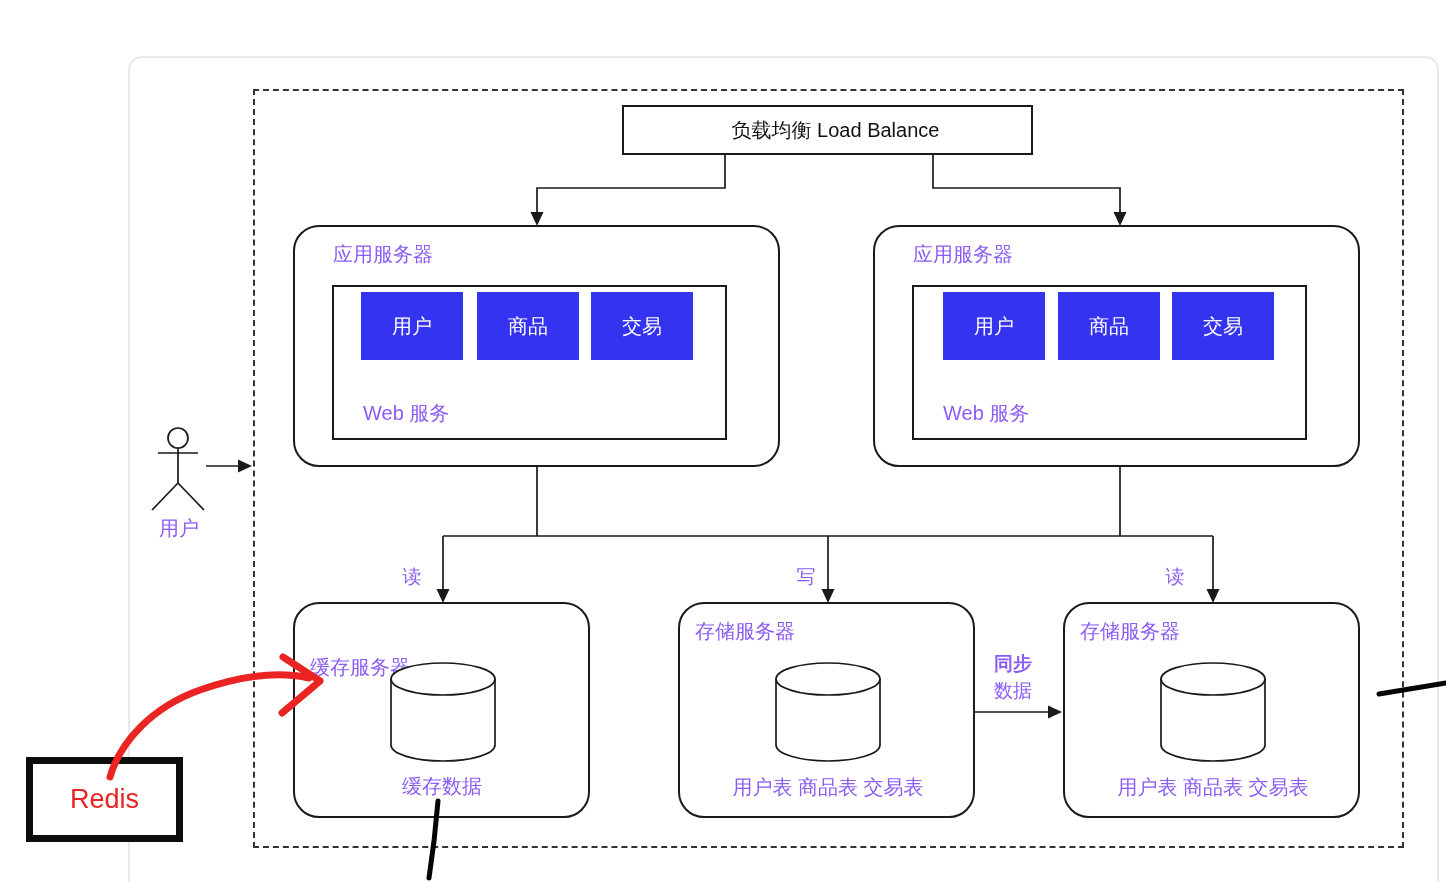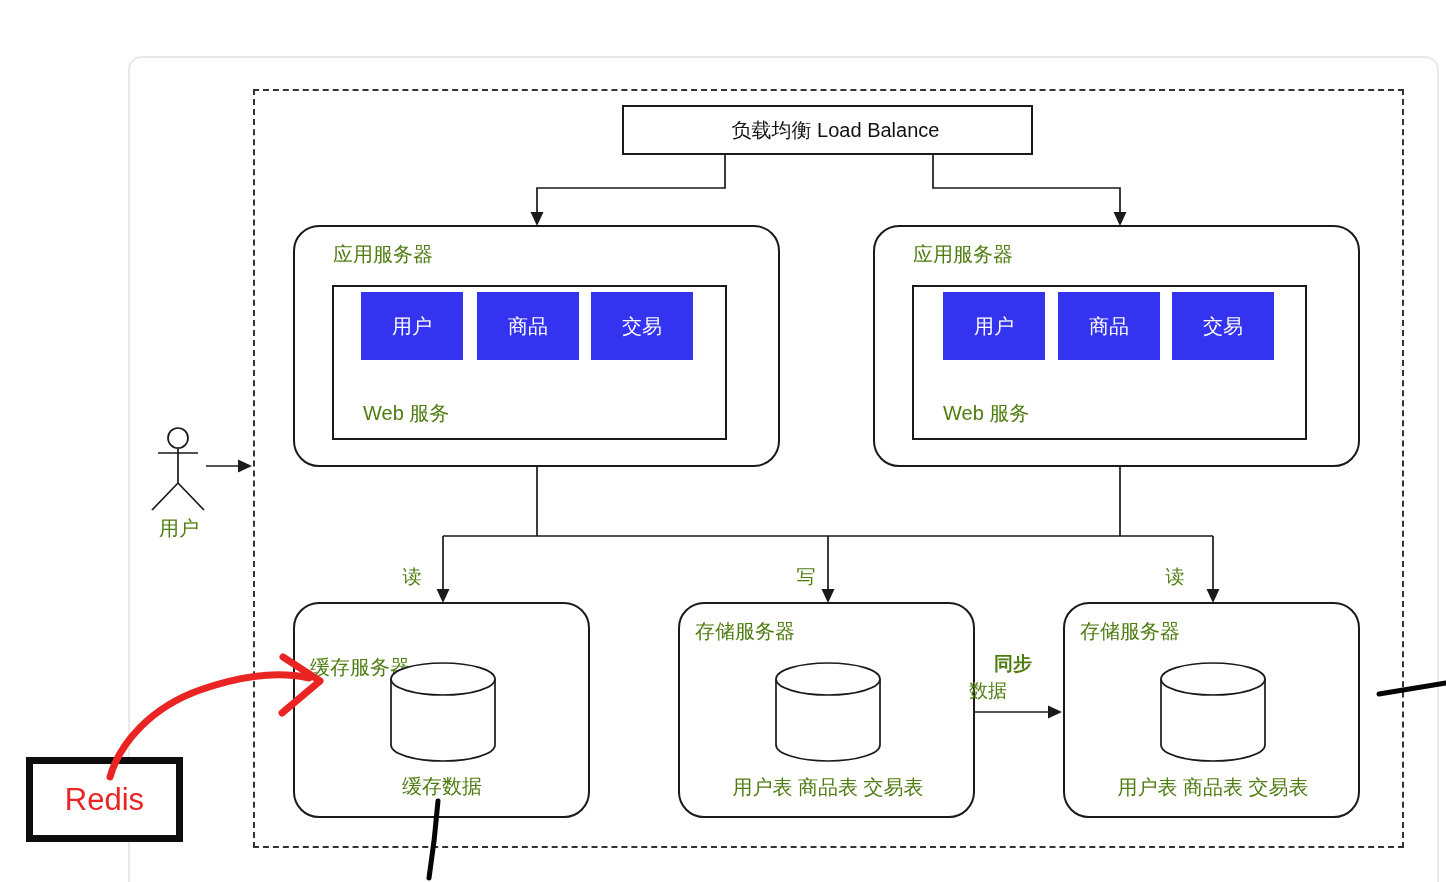--- a/index.html
+++ b/index.html
@@ -31,29 +31,29 @@
   .web-box-left{left:332px;top:285px;width:395px;height:155px;}
   .web-box-right{left:912px;top:285px;width:395px;height:155px;}
   .module{
     position:absolute;width:102px;height:68px;top:292px;
     background:var(--module-blue);color:#ffffff;
     display:flex;align-items:center;justify-content:center;font-size:20px;
   }
   .cache-box{left:293px;top:602px;width:297px;height:216px;}
   .master-box{left:678px;top:602px;width:297px;height:216px;}
   .slave-box{left:1063px;top:602px;width:297px;height:216px;}
-  .label{position:absolute;white-space:nowrap;font-size:20px;color:#4d7c0f;}
+  .label{position:absolute;white-space:nowrap;font-size:20px;color:#8b5cf6;}
   .centered{transform:translateX(-50%);}
   .edge-label{font-size:19px;}
   .redis-box{
     position:absolute;left:26px;top:757px;width:157px;height:85px;
     border:7px solid #0d0d0d;background:#ffffff;box-sizing:border-box;
     display:flex;align-items:center;justify-content:center;
   }
-  .redis-text{color:var(--annotation-red);font-size:31px;}
+  .redis-text{color:var(--annotation-red);font-size:27px;}
   svg.overlay{position:absolute;left:0;top:0;pointer-events:none;}
   .stroke{stroke:var(--line);stroke-width:1.7;fill:none;}
   .fillhead{fill:var(--line);stroke:none;}
   .cyl{stroke:var(--line);stroke-width:1.7;fill:#ffffff;}
   .red-stroke{stroke:var(--annotation-red);stroke-width:7;fill:none;stroke-linecap:round;stroke-linejoin:round;}
   .black-mark{stroke:#050505;stroke-width:5;fill:none;stroke-linecap:round;}
 </style>
 </head>
 <body>
 
@@ -95,21 +95,21 @@
 
   <div class="box rounded slave-box"></div>
   <div class="label" style="left:1080px;top:618px;">存储服务器</div>
   <div class="label centered" style="left:1213px;top:712px;font-size:19px;">从数据库</div>
   <div class="label centered" style="left:1213px;top:774px;">用户表 商品表 交易表</div>
 
   <div class="label centered edge-label" style="left:412px;top:564px;">读</div>
   <div class="label centered edge-label" style="left:806px;top:564px;">写</div>
   <div class="label centered edge-label" style="left:1175px;top:564px;">读</div>
   <div class="label centered edge-label" style="left:1013px;top:651px;font-weight:bold;">同步</div>
-  <div class="label centered edge-label" style="left:988px;top:678px;">数据</div>
+  <div class="label centered edge-label" style="left:1013px;top:678px;">数据</div>
 
   <div class="label centered" style="left:179px;top:515px;">用户</div>
 
   <div class="redis-box">
     <span class="redis-text">Redis</span>
   </div>
 
   <svg class="overlay" width="1446" height="882" viewBox="0 0 1446 882">
 
     <g>

